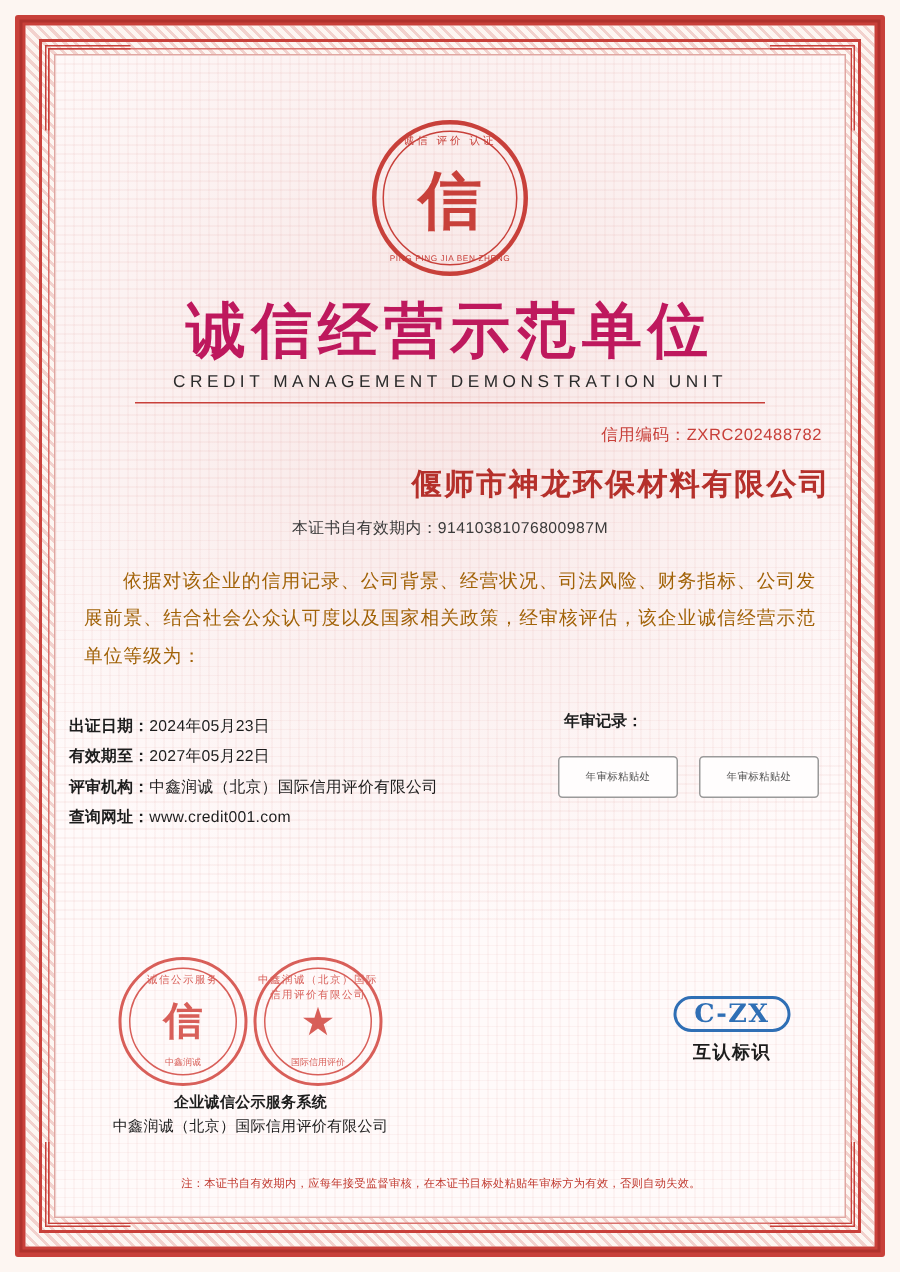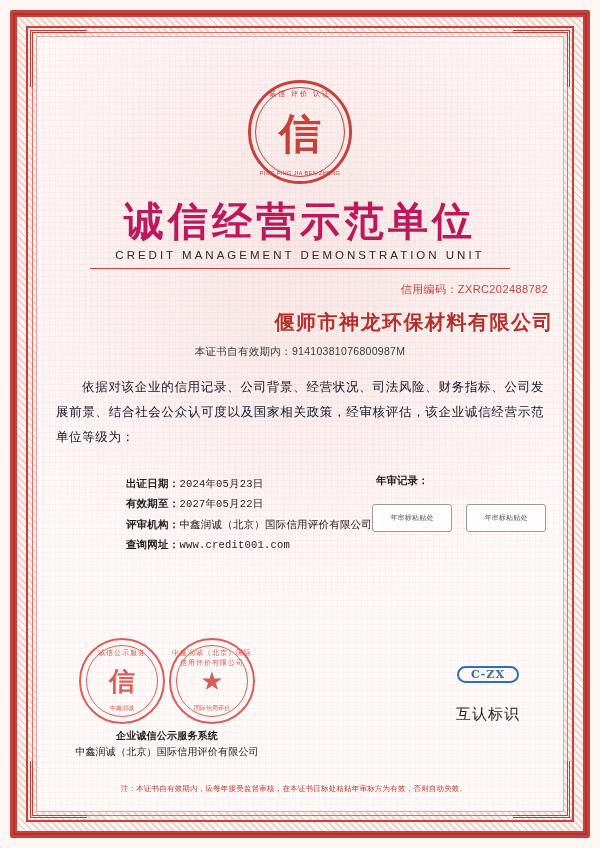--- a/index.html
+++ b/index.html
@@ -178,43 +178,42 @@
     text-align: center;
     font-size: 10.5px;
     color: #3a3a3a;
     letter-spacing: .3px;
   }
 
   .body-text {
     margin: 16px 10px 0 10px;
     font-size: 12.5px;
     line-height: 2.0;
-    color: #0f172a;
+    color: #a16207;
     text-align: justify;
     text-indent: 26px;
     letter-spacing: .6px;
   }
 
   .grade {
     margin-top: 18px;
     text-align: center;
     font-family: "DejaVu Serif", serif;
     font-size: 55px;
     font-weight: bold;
     color: #c0392f;
     letter-spacing: 2px;
     line-height: 1.05;
   }
 
   .details {
     margin-top: 24px;
     display: flex;
-    justify-content: flex-end;
+    justify-content: space-between;
     align-items: flex-start;
-    font-family: Liberation Mono, monospace;
   }
   .details-left {
     font-size: 10.5px;
     color: #1d1d1d;
     line-height: 1.95;
     letter-spacing: .2px;
   }
   .details-left .row { white-space: nowrap; }
   .details-left .lbl { font-weight: bold; }
   .details-right {
@@ -317,28 +316,28 @@
     text-align: center;
     padding-top: 26px;
   }
   .mutual-logo {
     display: inline-block;
     border: 2px solid #2f6fb5;
     border-radius: 16px;
     padding: 0 12px;
     font-family: "DejaVu Serif", serif;
     font-weight: bold;
-    font-size: 11px;
+    font-size: 17px;
     color: #2f6fb5;
     letter-spacing: 1px;
   }
   .mark-col .cap {
-    margin-top: 22px;
-    font-size: 15px;
-    font-weight: normal;
+    margin-top: 5px;
+    font-size: 12px;
+    font-weight: bold;
     color: #1d1d1d;
     letter-spacing: 1px;
   }
 
   .qr-col {
     width: 120px;
     text-align: center;
     padding-top: 10px;
   }
   .qr {

